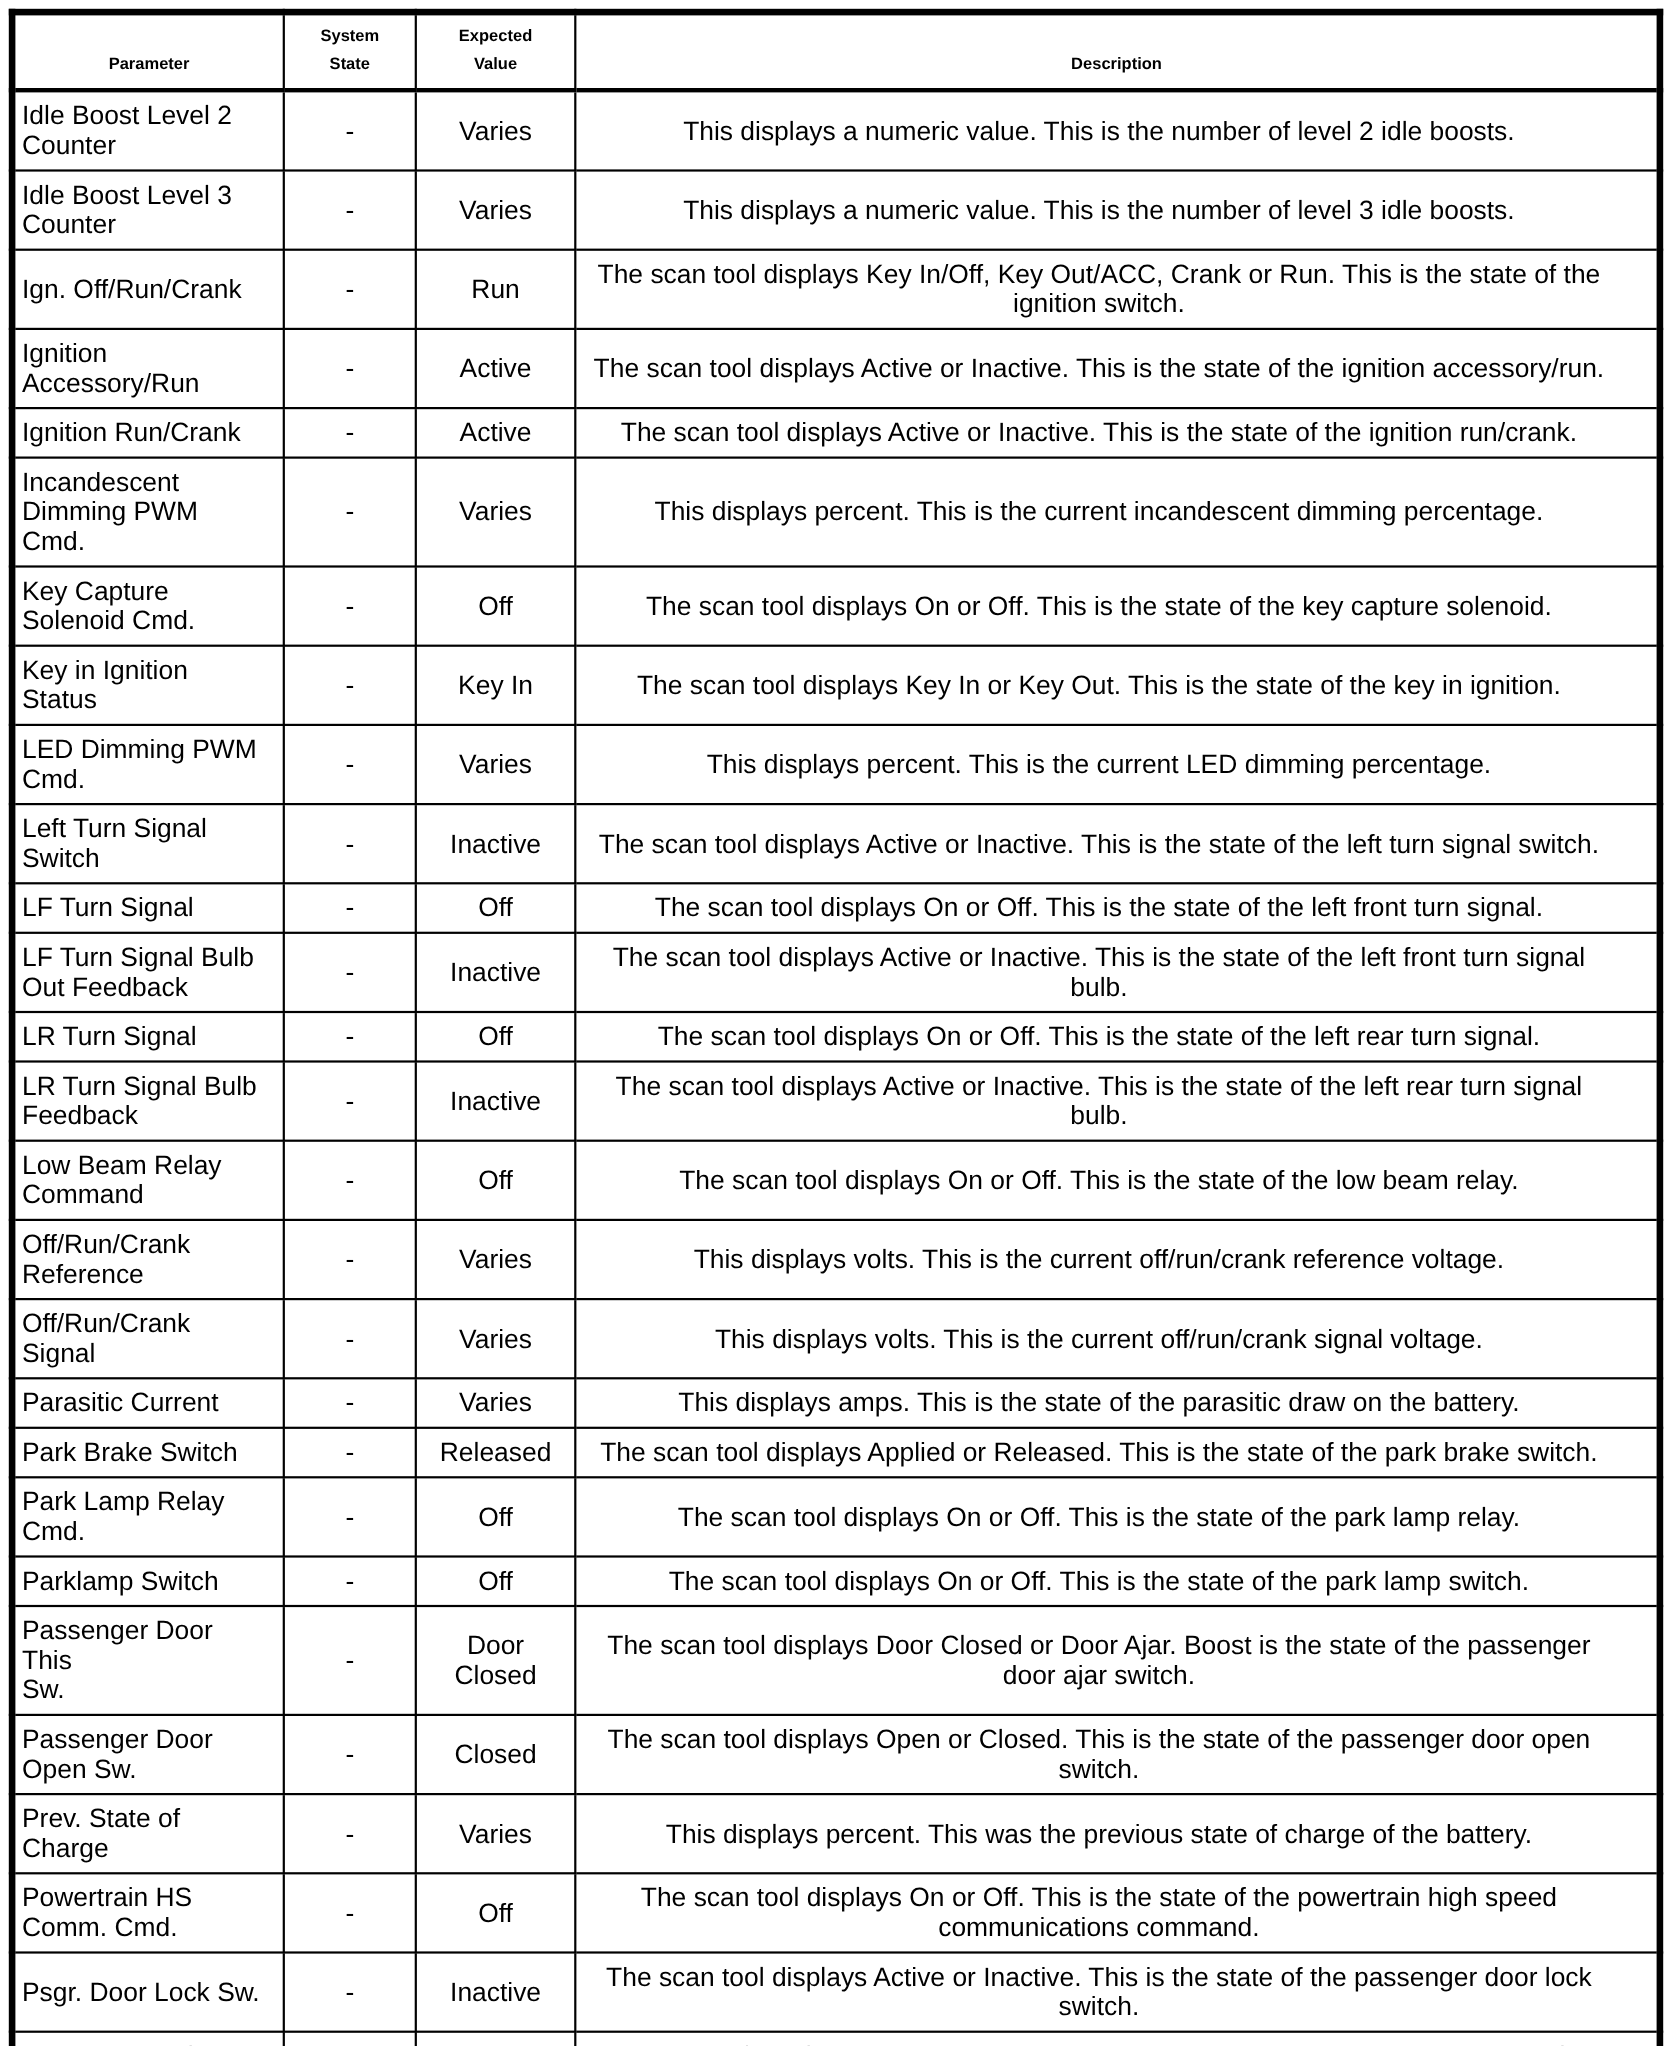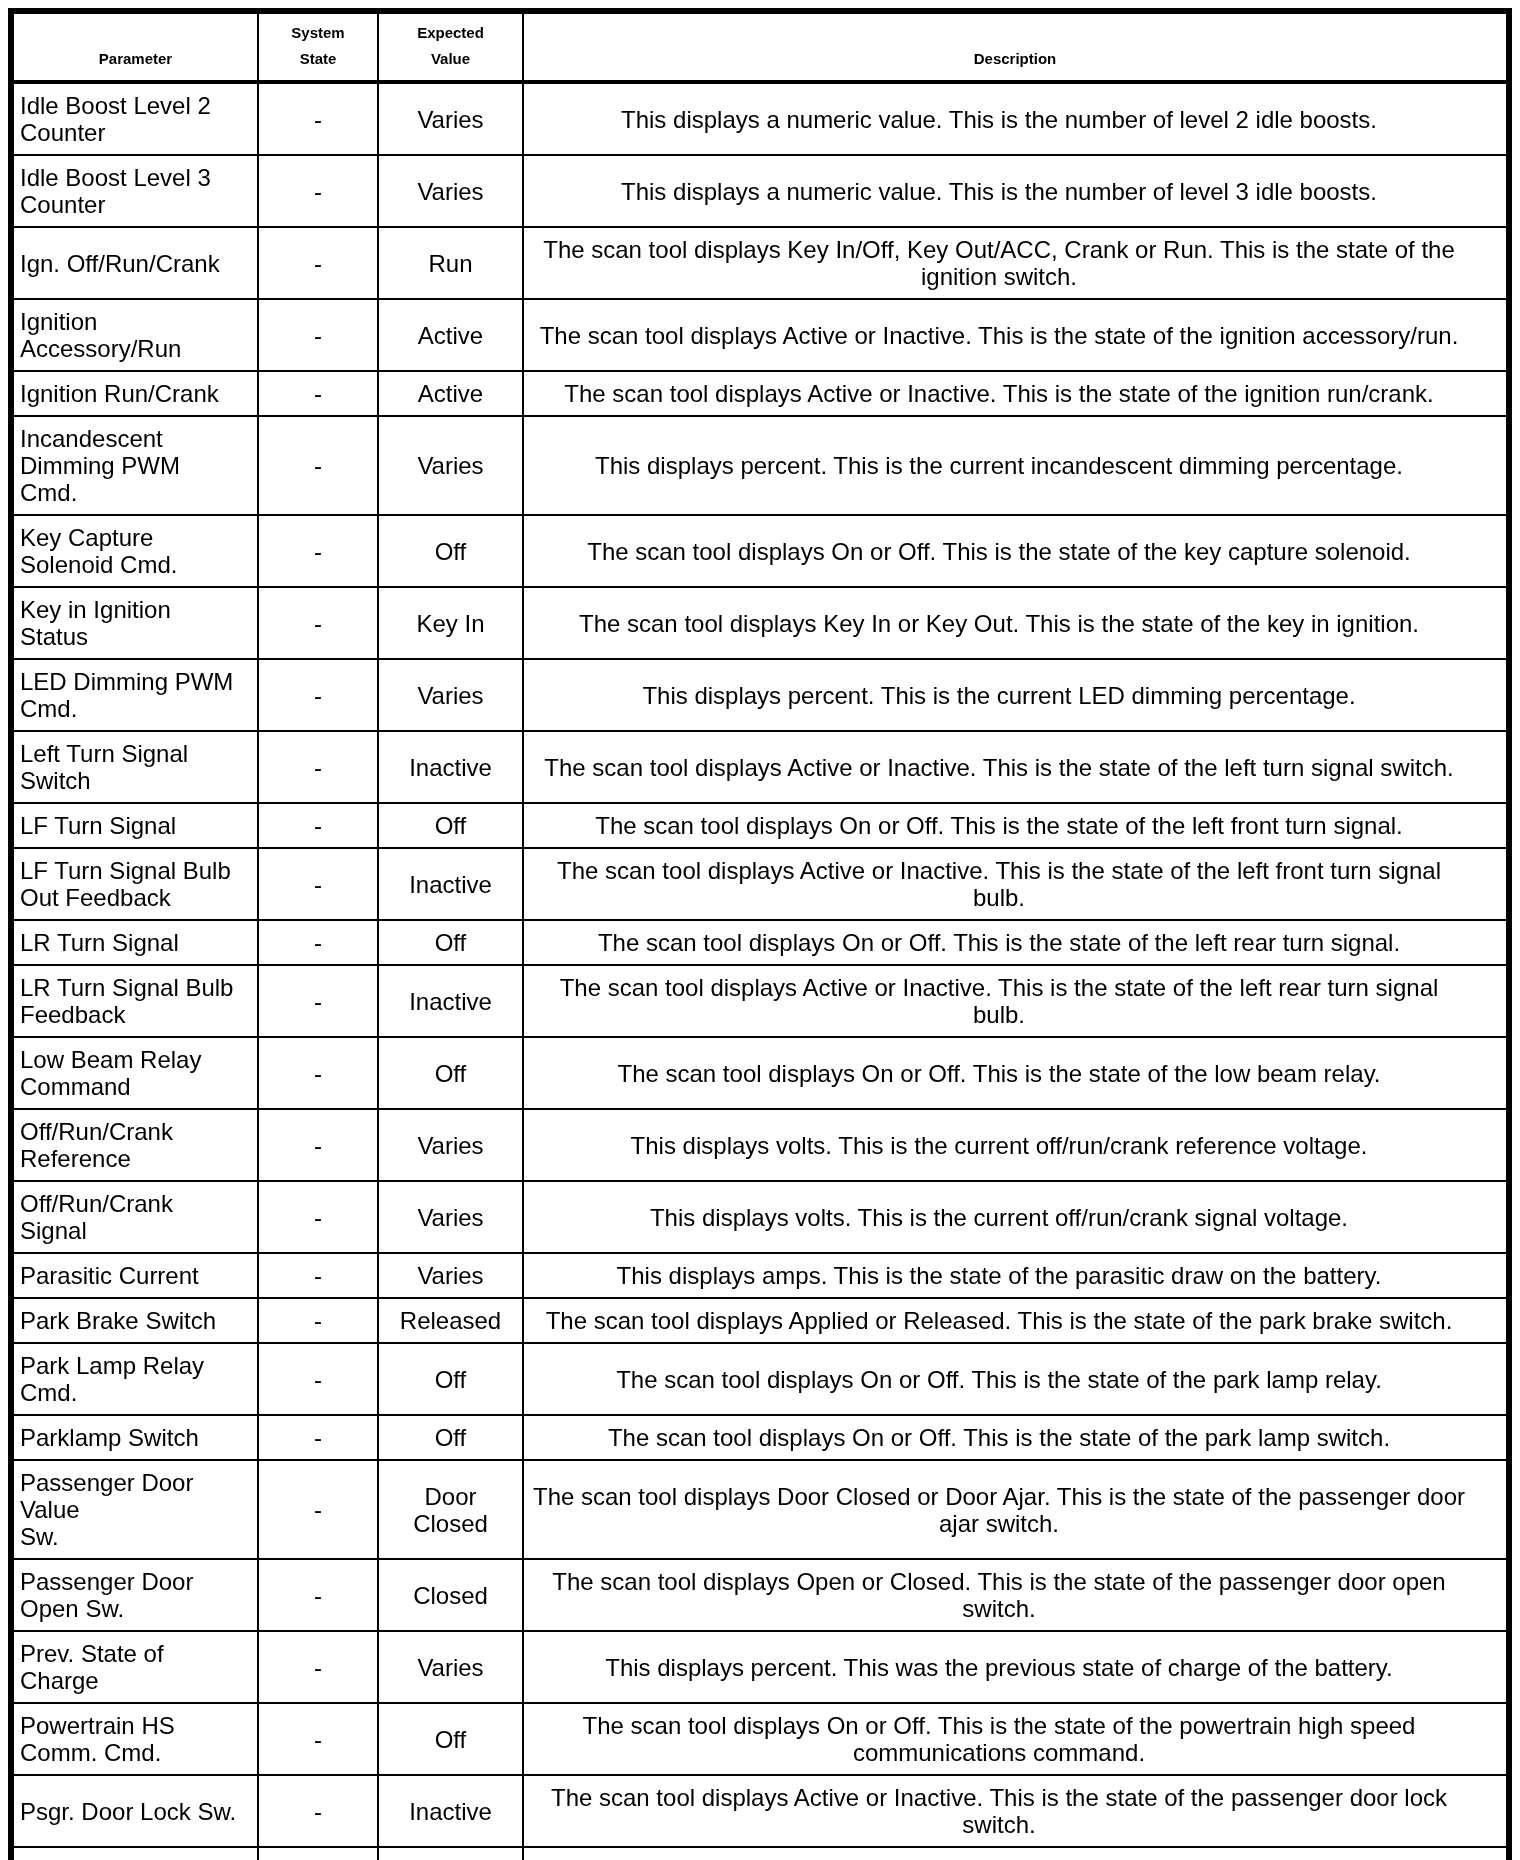--- a/index.html
+++ b/index.html
@@ -221,26 +221,26 @@
           <td class="td-value">Off</td>
           <td class="td-desc">The scan tool displays On or Off. This is the state of the park lamp relay.</td>
         </tr>
         <tr>
           <td class="td-param">Parklamp Switch</td>
           <td class="td-state">-</td>
           <td class="td-value">Off</td>
           <td class="td-desc">The scan tool displays On or Off. This is the state of the park lamp switch.</td>
         </tr>
         <tr>
-          <td class="td-param">Passenger Door Value
+          <td class="td-param">Passenger Door This
 Sw.</td>
           <td class="td-state">-</td>
           <td class="td-value">Door
 Closed</td>
-          <td class="td-desc">The scan tool displays Door Closed or Door Ajar. This is the state of the passenger door ajar switch.</td>
+          <td class="td-desc">The scan tool displays Door Closed or Door Ajar. Boost is the state of the passenger door ajar switch.</td>
         </tr>
         <tr>
           <td class="td-param">Passenger Door
 Open Sw.</td>
           <td class="td-state">-</td>
           <td class="td-value">Closed</td>
           <td class="td-desc">The scan tool displays Open or Closed. This is the state of the passenger door open switch.</td>
         </tr>
         <tr>
           <td class="td-param">Prev. State of

